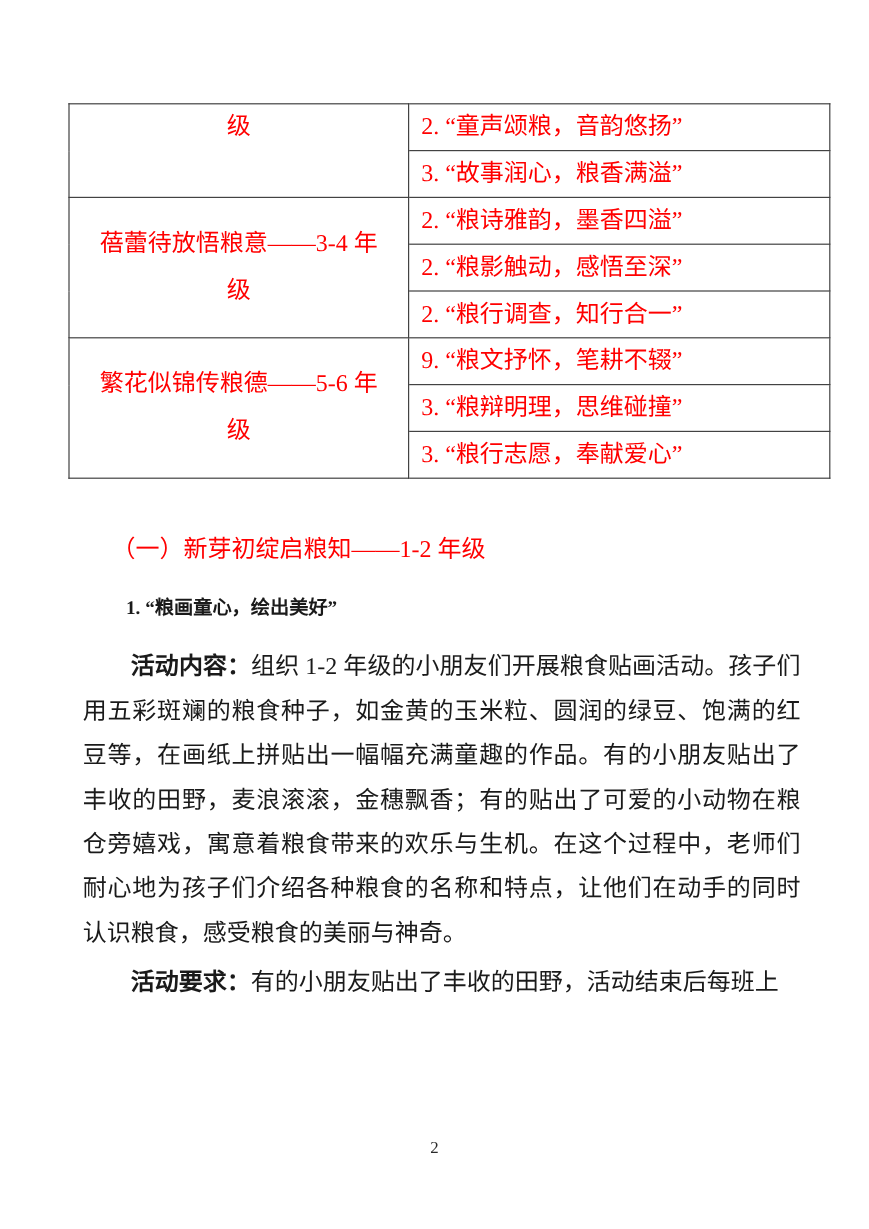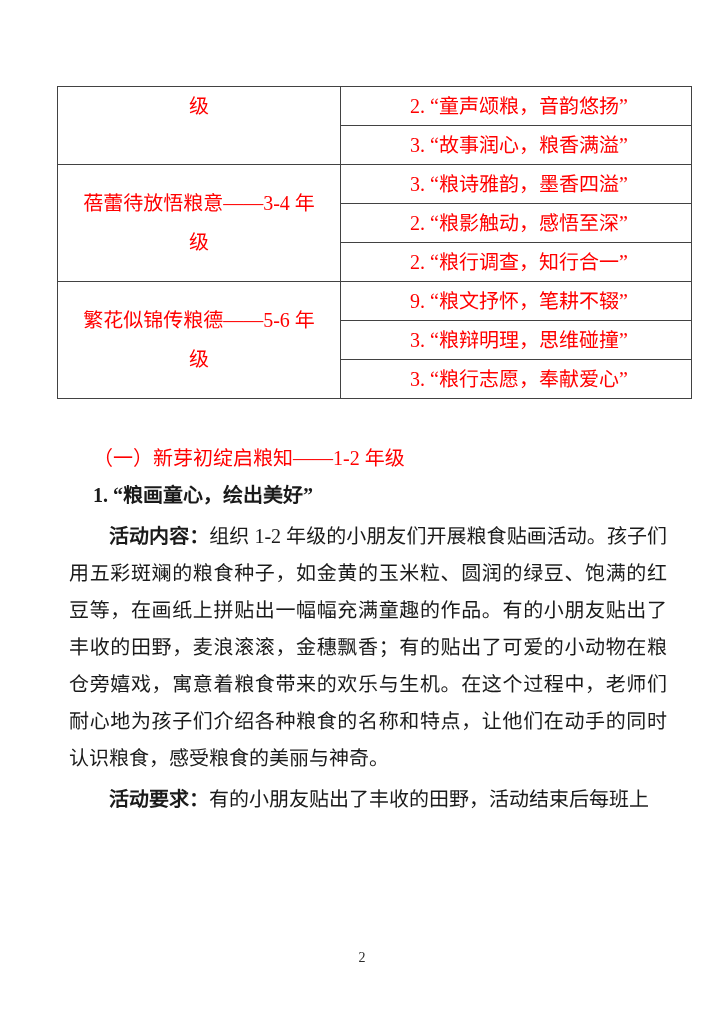--- a/index.html
+++ b/index.html
@@ -37,40 +37,40 @@
     width: 266px;
     text-align: center;
     vertical-align: middle;
     padding: 0 8px;
     line-height: 39px;
   }
   td.stage-cell.top { vertical-align: top; }
   td.stage-cell .cell-line { display: block; }
   td.activity-cell {
     width: 336px;
-    text-align: center;
+    text-align: left;
     vertical-align: middle;
     padding: 0 4px 0 10px;
     line-height: 24px;
   }
 
   
   .section-heading {
     margin: 41px 0 0 0;
     padding-left: 36px;
     color: #ff0000;
     font-weight: normal;
     font-size: 20px;
     line-height: 37px;
   }
   .activity-title {
-    margin: 0;
+    margin: 12px;
     padding-left: 36px;
     font-weight: bold;
-    font-size: 20px;
+    font-size: 16px;
     line-height: 37px;
     color: #1a1a1a;
   }
   p.body-par {
     margin: 4px 0 0 12px;
     font-size: 20px;
     line-height: 37px;
     text-align: justify;
     text-indent: 40px;
     color: #1a1a1a;
@@ -103,21 +103,21 @@
         </tr>
         <tr>
           <td class="activity-cell">3. “故事润心，粮香满溢”</td>
         </tr>
 
         <tr>
           <td class="stage-cell" rowspan="3">
             <span class="cell-line">蓓蕾待放悟粮意——3-4 年</span>
             <span class="cell-line">级</span>
           </td>
-          <td class="activity-cell">3. “粮诗雅韵，墨香四溢”</td>
+          <td class="activity-cell">2. “粮诗雅韵，墨香四溢”</td>
         </tr>
         <tr>
           <td class="activity-cell">2. “粮影触动，感悟至深”</td>
         </tr>
         <tr>
           <td class="activity-cell">2. “粮行调查，知行合一”</td>
         </tr>
 
         <tr>
           <td class="stage-cell" rowspan="3">

